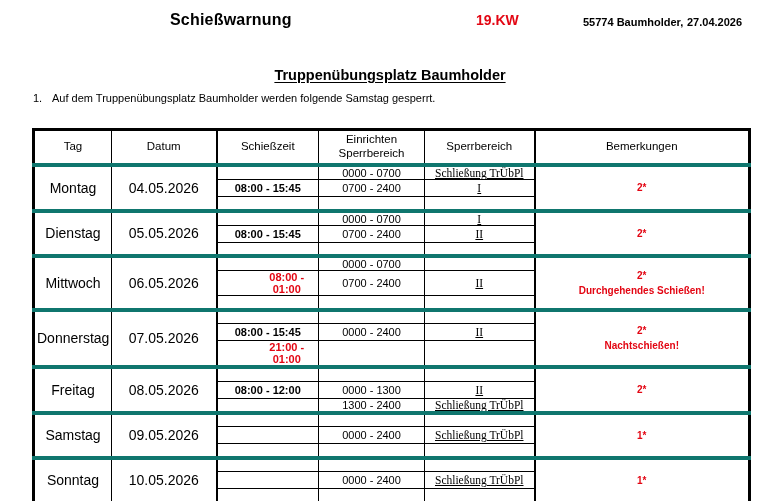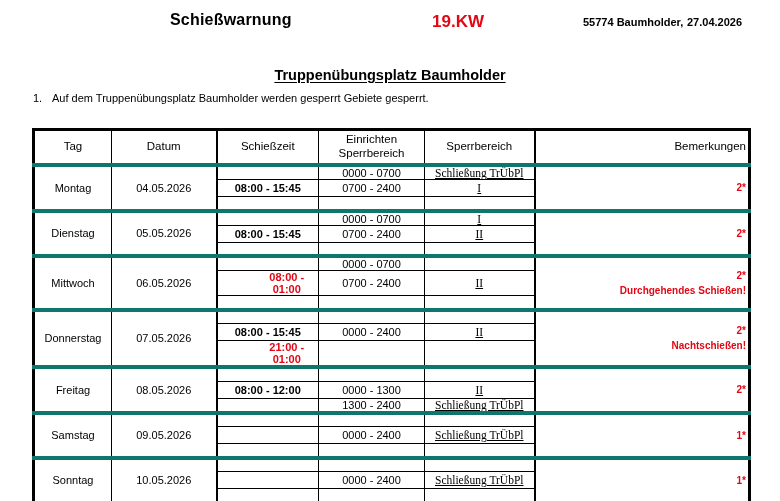--- a/index.html
+++ b/index.html
@@ -1,57 +1,57 @@
 <!DOCTYPE html>
 <html><head>
 <meta charset="utf-8">
 <style>
   html,body{margin:0;padding:0;}
   body{
     width:780px;height:501px;background:#ffffff;position:relative;
     font-family:"Liberation Sans", sans-serif;color:#000;overflow:hidden;
   }
   .doc-title{position:absolute;left:170px;top:11px;font-size:16px;font-weight:bold;letter-spacing:.2px;}
-  .week{position:absolute;left:432px;top:12px;font-size:17px;font-weight:bold;color:#e30613;}
+  .week{position:absolute;left:476px;top:12px;font-size:14px;font-weight:bold;color:#e30613;}
   .loc{position:absolute;left:570px;top:16px;font-size:11px;font-weight:bold;padding-left:13px;}
   .hdate{position:absolute;left:687px;top:16px;font-size:11px;font-weight:bold;}
   .page-title{position:absolute;left:32px;top:52px;width:716px;text-align:center;
     font-size:14.5px;font-weight:bold;text-decoration:underline;text-underline-offset:2px;margin-top:15px;}
   .intro{position:absolute;left:33px;top:92px;font-size:11px;}
   .intro .num{display:inline-block;width:19px;}
   .table-wrap{position:absolute;left:32px;top:128px;}
   table{border-collapse:collapse;table-layout:fixed;width:716px;border:3px solid #000;}
   th,td{border:1px solid #000;padding:0 2px;text-align:center;vertical-align:middle;
     font-size:11px;overflow:hidden;}
   tr.header th{font-weight:normal;font-size:11.5px;height:32px;border-bottom:2px solid #000;
     white-space:pre-line;line-height:1.2;}
   tr.day-first td{border-top:4px solid #0f766e;}
   .col-zeit{border-left:2px solid #000 !important;}
-  .col-bem{border-left:2px solid #000 !important;text-align:right;}
-  td.tag,td.datum{font-size:11px;}
+  .col-bem{border-left:2px solid #000 !important;}
+  td.tag,td.datum{font-size:14px;}
   td.zeit{font-weight:bold;}
   td.zeit.red{color:#e30613;padding-left:40px;}
   td.ein{font-size:11px;}
   td.sperr{font-family:"Liberation Serif", serif;font-size:11.5px;text-decoration:underline;}
   td.bem{color:#e30613;font-weight:bold;font-size:10px;white-space:pre-line;line-height:1.5;}
   tr.r1{height:14px;}
   tr.r2{height:17px;}
   tr.r3{height:14px;}
 </style>
 </head>
 <body>
 
 <div class="doc-title">Schießwarnung</div>
 <div class="week">19.KW</div>
 <div class="loc">55774 Baumholder,</div>
 <div class="hdate">27.04.2026</div>
 
 <div class="page-title">Truppenübungsplatz Baumholder</div>
 
-<div class="intro"><span class="num">1.</span><span>Auf dem Truppenübungsplatz Baumholder werden gesperrt Gebiete gesperrt.</span></div>
+<div class="intro"><span class="num">1.</span><span>Auf dem Truppenübungsplatz Baumholder werden folgende Samstag gesperrt.</span></div>
 
 <div class="table-wrap">
 <table>
   <colgroup>
     <col style="width:78px">
         <col style="width:105px">
         <col style="width:102px">
     <col style="width:106px">
         <col style="width:110px">
         <col style="width:215px">

